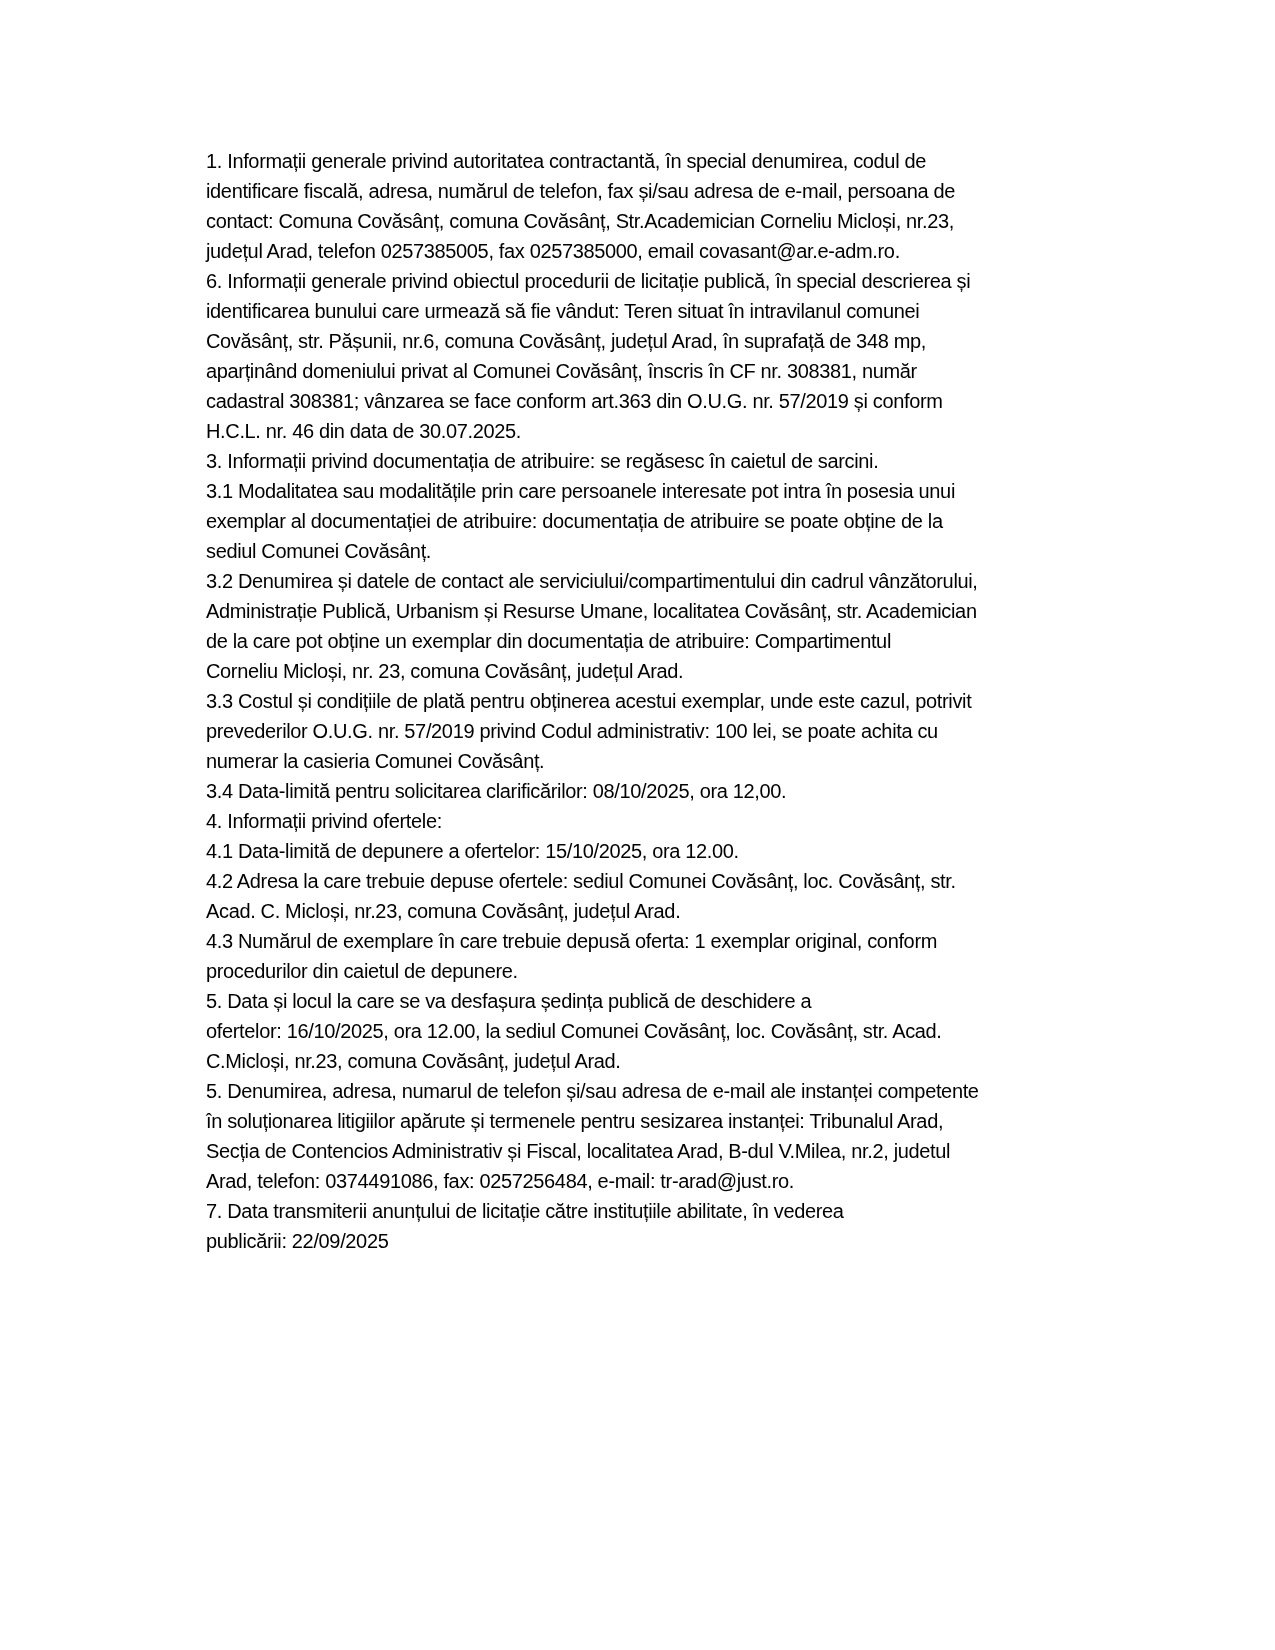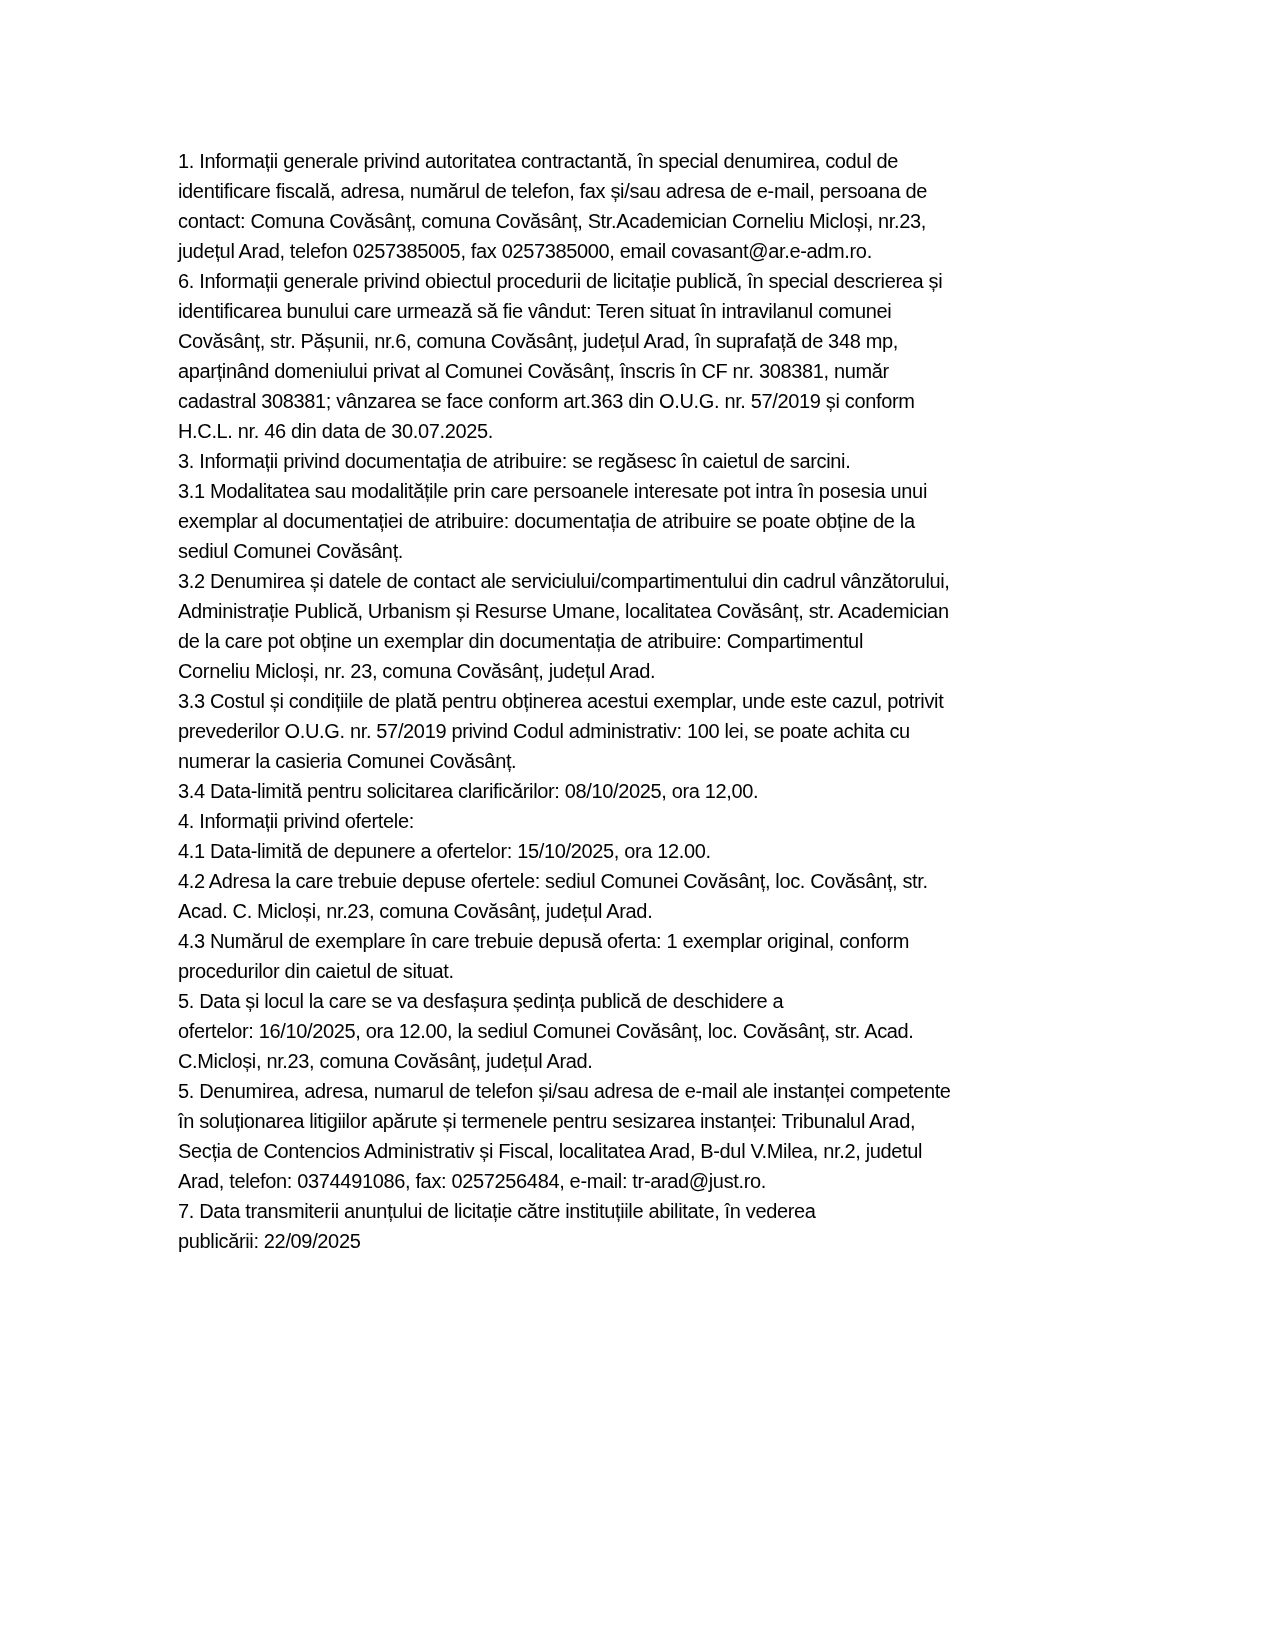--- a/index.html
+++ b/index.html
@@ -21,20 +21,21 @@
     width: 905px;
     font-family: "Liberation Sans", sans-serif;
     font-size: 20px;
     line-height: 30px;
     letter-spacing: -0.35px;
     color: #000000;
   }
   .line {
     white-space: nowrap;
     height: 30px;
+    margin-left: 28px;
   }
   .line .bold {
     font-weight: normal;
   }
 </style>
 </head>
 <body>
 
 <div class="page" style="background: rgb(255, 255, 255);">
   <div class="content" id="doc-body" style="color: rgb(0, 0, 0);">
@@ -58,21 +59,21 @@
       <div class="line"><span class="bold">Corneliu Micloși, nr. 23, comuna Covăsânț, județul Arad.</span></div>
       <div class="line"><span class="">3.3 Costul și condițiile de plată pentru obținerea acestui exemplar, unde este cazul, potrivit</span></div>
       <div class="line"><span class="">prevederilor O.U.G. nr. 57/2019 privind Codul administrativ: </span><span class="bold">100 lei, se poate achita cu</span></div>
       <div class="line"><span class="bold">numerar la casieria Comunei Covăsânț.</span></div>
       <div class="line"><span class="">3.4 Data-limită pentru solicitarea clarificărilor: </span><span class="bold">08/10/2025, ora 12,00.</span></div>
       <div class="line"><span class="">4. Informații privind ofertele:</span></div>
       <div class="line"><span class="">4.1 Data-limită de depunere a ofertelor: </span><span class="bold">15/10/2025, ora 12.00.</span></div>
       <div class="line"><span class="">4.2 Adresa la care trebuie depuse ofertele: </span><span class="bold">sediul Comunei Covăsânț, loc. Covăsânț, str.</span></div>
       <div class="line"><span class="bold">Acad. C. Micloși, nr.23, comuna Covăsânț, județul Arad.</span></div>
       <div class="line"><span class="">4.3 Numărul de exemplare în care trebuie depusă oferta: </span><span class="bold">1 exemplar original, conform</span></div>
-      <div class="line"><span class="bold">procedurilor din caietul de situat.</span></div>
+      <div class="line"><span class="bold">procedurilor din caietul de depunere.</span></div>
       <div class="line"><span class="">5. Data și locul la care se va desfașura ședința publică de deschidere a</span></div>
       <div class="line"><span class="">ofertelor: </span><span class="bold">16/10/2025, ora 12.00, la sediul Comunei Covăsânț, loc. Covăsânț, str. Acad.</span></div>
       <div class="line"><span class="bold">C.Micloși, nr.23, comuna Covăsânț, județul Arad.</span></div>
       <div class="line"><span class="">5. Denumirea, adresa, numarul de telefon și/sau adresa de e-mail ale instanței competente</span></div>
       <div class="line"><span class="">în soluționarea litigiilor apărute și termenele pentru sesizarea instanței: </span><span class="bold">Tribunalul Arad,</span></div>
       <div class="line"><span class="bold">Secția de Contencios Administrativ și Fiscal, localitatea Arad, B-dul V.Milea, nr.2, judetul</span></div>
       <div class="line"><span class="bold">Arad, telefon: 0374491086, fax: 0257256484, e-mail: tr-arad@just.ro.</span></div>
       <div class="line"><span class="">7. Data transmiterii anunțului de licitație către instituțiile abilitate, în vederea</span></div>
       <div class="line"><span class="">publicării: </span><span class="bold">22/09/2025</span></div>
     </div>

